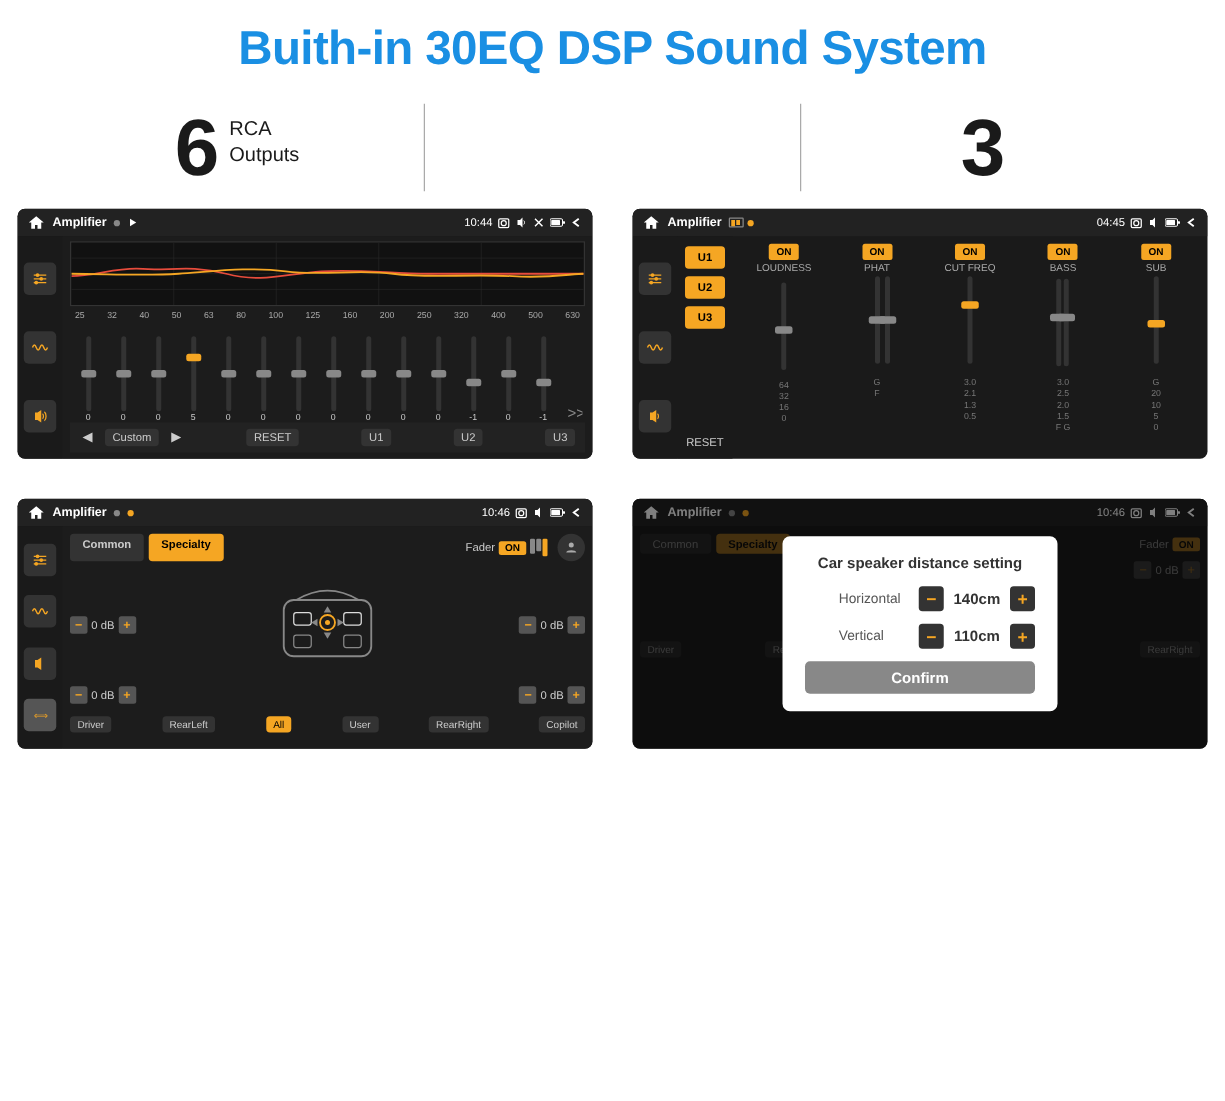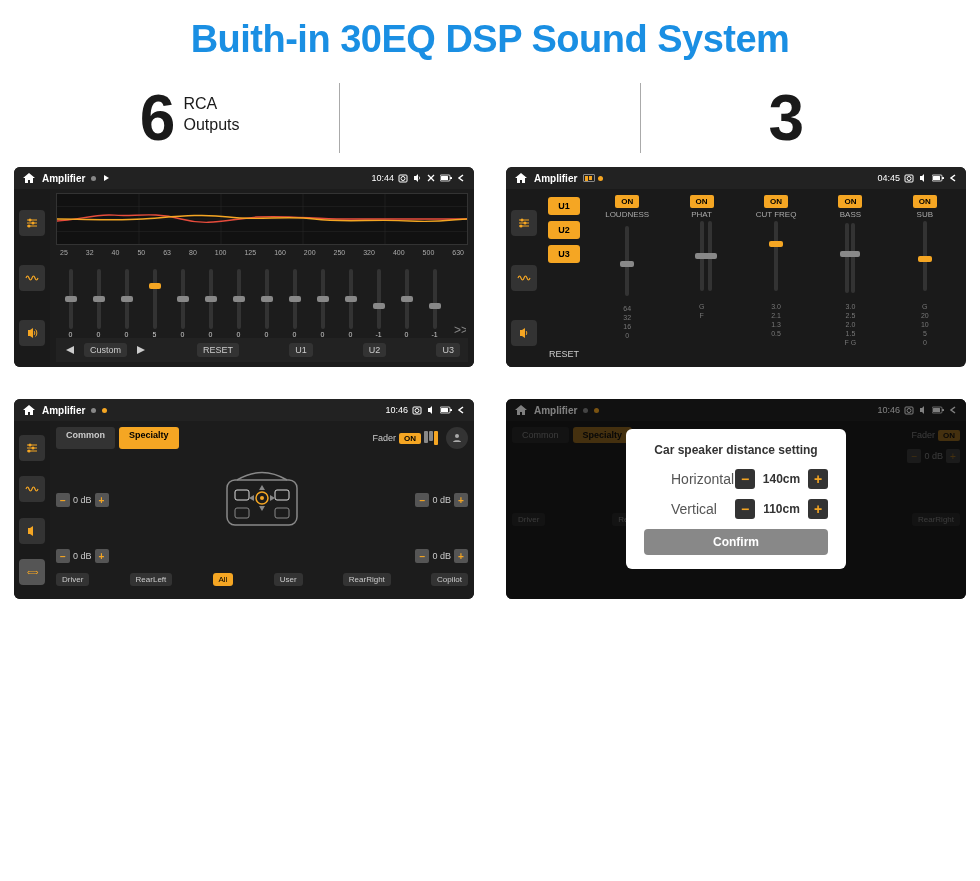--- a/index.html
+++ b/index.html
@@ -406,21 +406,21 @@
     }
 
     .dialog-row {
       display: flex;
       align-items: center;
       justify-content: space-between;
       margin-bottom: 10px;
     }
 
     .dialog-field-label {
-      font-size: 14px;
+      font-size: 11px;
       color: #555;
       flex: 1;
       padding-left: 27px;
     }
 
     .dialog-control {
       display: flex;
       align-items: center;
       gap: 4px;
     }

